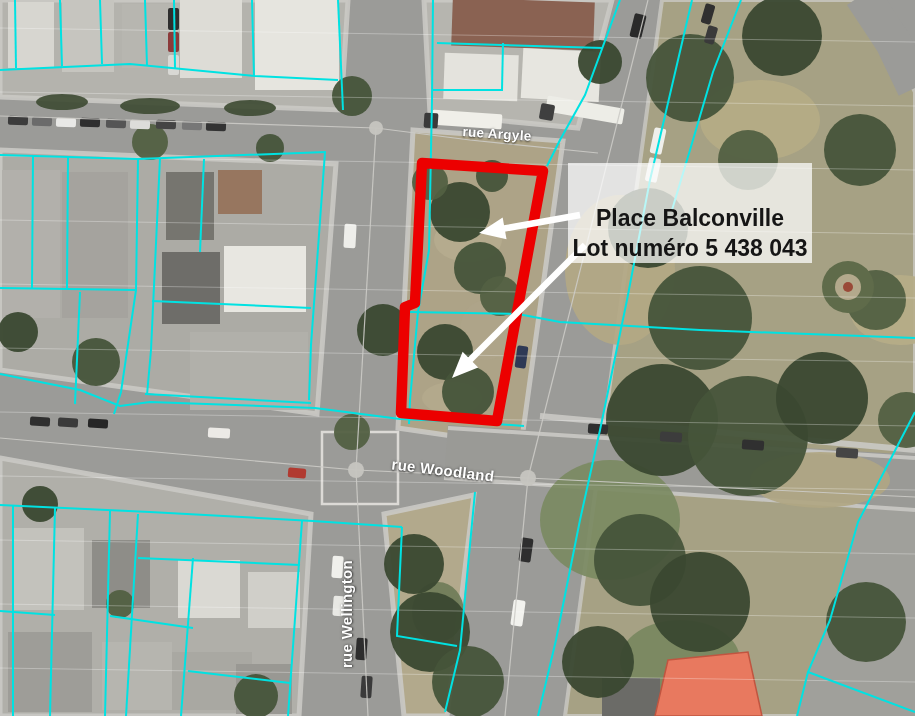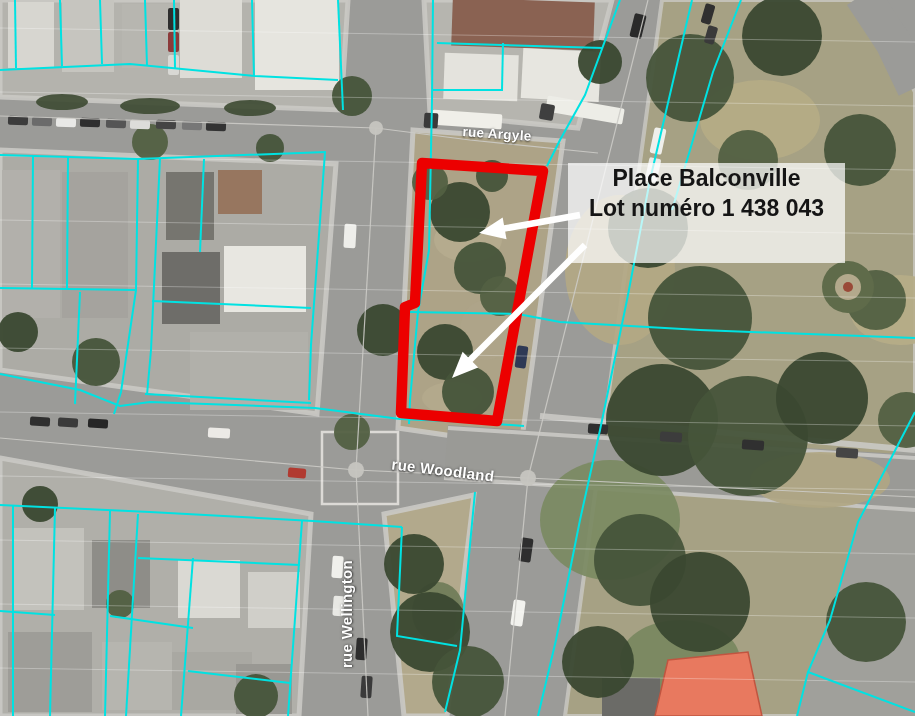--- a/index.html
+++ b/index.html
@@ -11,23 +11,23 @@
   #map-svg{position:absolute;left:0;top:0;width:915px;height:716px;display:block;}
   .street-label{
     position:absolute;color:#ffffff;font-weight:bold;white-space:nowrap;
     text-shadow:0 1px 2px rgba(0,0,0,.6),0 0 3px rgba(0,0,0,.35);
     letter-spacing:.3px;pointer-events:none;
   }
   #label-argyle{left:497px;top:134px;font-size:13.5px;transform:translate(-50%,-50%) rotate(4deg);}
   #label-woodland{left:443px;top:470px;font-size:15px;transform:translate(-50%,-50%) rotate(7deg);}
   #label-wellington{left:346px;top:614px;font-size:15px;transform:translate(-50%,-50%) rotate(-90deg);}
   #annotation-box{
-    position:absolute;left:568px;top:163px;width:277px;height:100px;
+    position:absolute;left:568px;top:163px;width:244px;height:100px;
     background:rgba(255,255,255,0.72);
-    display:flex;flex-direction:column;justify-content:flex-start;align-items:center;
+    display:flex;flex-direction:column;justify-content:flex-end;align-items:center;
     color:#151515;font-weight:bold;font-size:23px;line-height:30px;
   }
   #annotation-box .ann-line{white-space:nowrap;}
 </style>
 </head>
 <body>
 
 <div id="map-root">
   <svg id="map-svg" viewBox="0 0 915 716" xmlns="http://www.w3.org/2000/svg">
       <rect x="0" y="0" width="915" height="716" fill="#9b9b98"></rect>
@@ -232,15 +232,15 @@
       <line x1="585" y1="245" x2="468.9705627484771" y2="361.0294372515229" stroke="#ffffff" stroke-width="6.5"></line>
       <polygon points="452,378 462.6066017177982,351.83704909609776 478.16295090390224,367.3933982822018" fill="#ffffff"></polygon>
     </svg>
 
   <div id="label-argyle" class="street-label">rue Argyle</div>
   <div id="label-woodland" class="street-label">rue Woodland</div>
   <div id="label-wellington" class="street-label">rue Wellington</div>
 
   <div id="annotation-box">
     <div class="ann-line">Place Balconville</div>
-    <div class="ann-line">Lot numéro 1 438 043</div>
+    <div class="ann-line">Lot numéro 5 438 043</div>
   </div>
 </div>
 
 </body></html>

